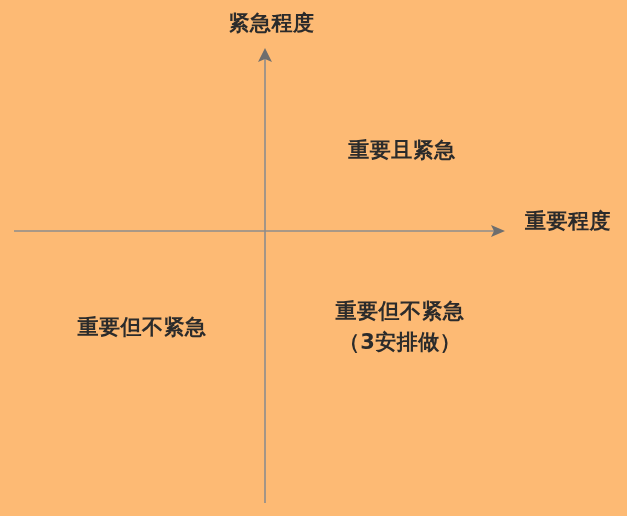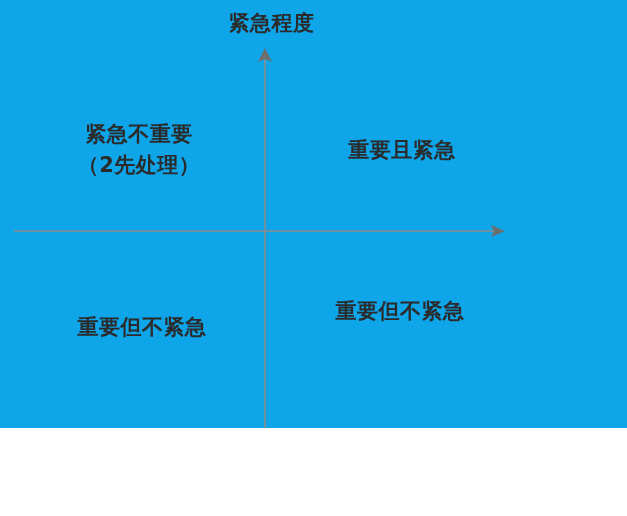--- a/index.html
+++ b/index.html
@@ -7,22 +7,22 @@
     margin: 0;
     padding: 0;
     background: #ffffff;
   }
   body {
     font-family: "DejaVu Sans", "Liberation Sans", sans-serif;
   }
   #canvas {
     position: relative;
     width: 627px;
-    height: 428px;
-    background: #0ea5e9;
+    height: 516px;
+    background: #fdba74;
     overflow: hidden;
   }
   #axes-svg {
     position: absolute;
     left: 0;
     top: 0;
     width: 627px;
     height: 516px;
   }
   .axis-label {
@@ -74,31 +74,29 @@
 
     <line x1="14" y1="231" x2="497" y2="231" stroke="#8c8c8c" stroke-width="1.6"></line>
     <polygon points="505,231 491,225 494,231 491,237" fill="#6e6e6e"></polygon>
 
     <line x1="265" y1="503" x2="265" y2="56" stroke="#8c8c8c" stroke-width="1.6"></line>
     <polygon points="265,48 258,62 265,59 272,62" fill="#6e6e6e"></polygon>
   </svg>
 
   <div class="axis-label" id="label-urgency">紧急程度</div>
 
+  <div class="axis-label" id="label-importance">重要程度</div>
 
-  <div class="quadrant" id="quad-q2">
-    <span>紧急不重要</span>
-    <span class="line2">（2先处理）</span>
-  </div>
 
   <div class="quadrant" id="quad-q1">
     <span>重要且紧急</span>
   </div>
 
   <div class="quadrant" id="quad-q4">
     <span>重要但不紧急</span>
   </div>
 
   <div class="quadrant" id="quad-q3">
     <span>重要但不紧急</span>
+    <span class="line2">（3安排做）</span>
   </div>
 
 </div>
 
 </body></html>

